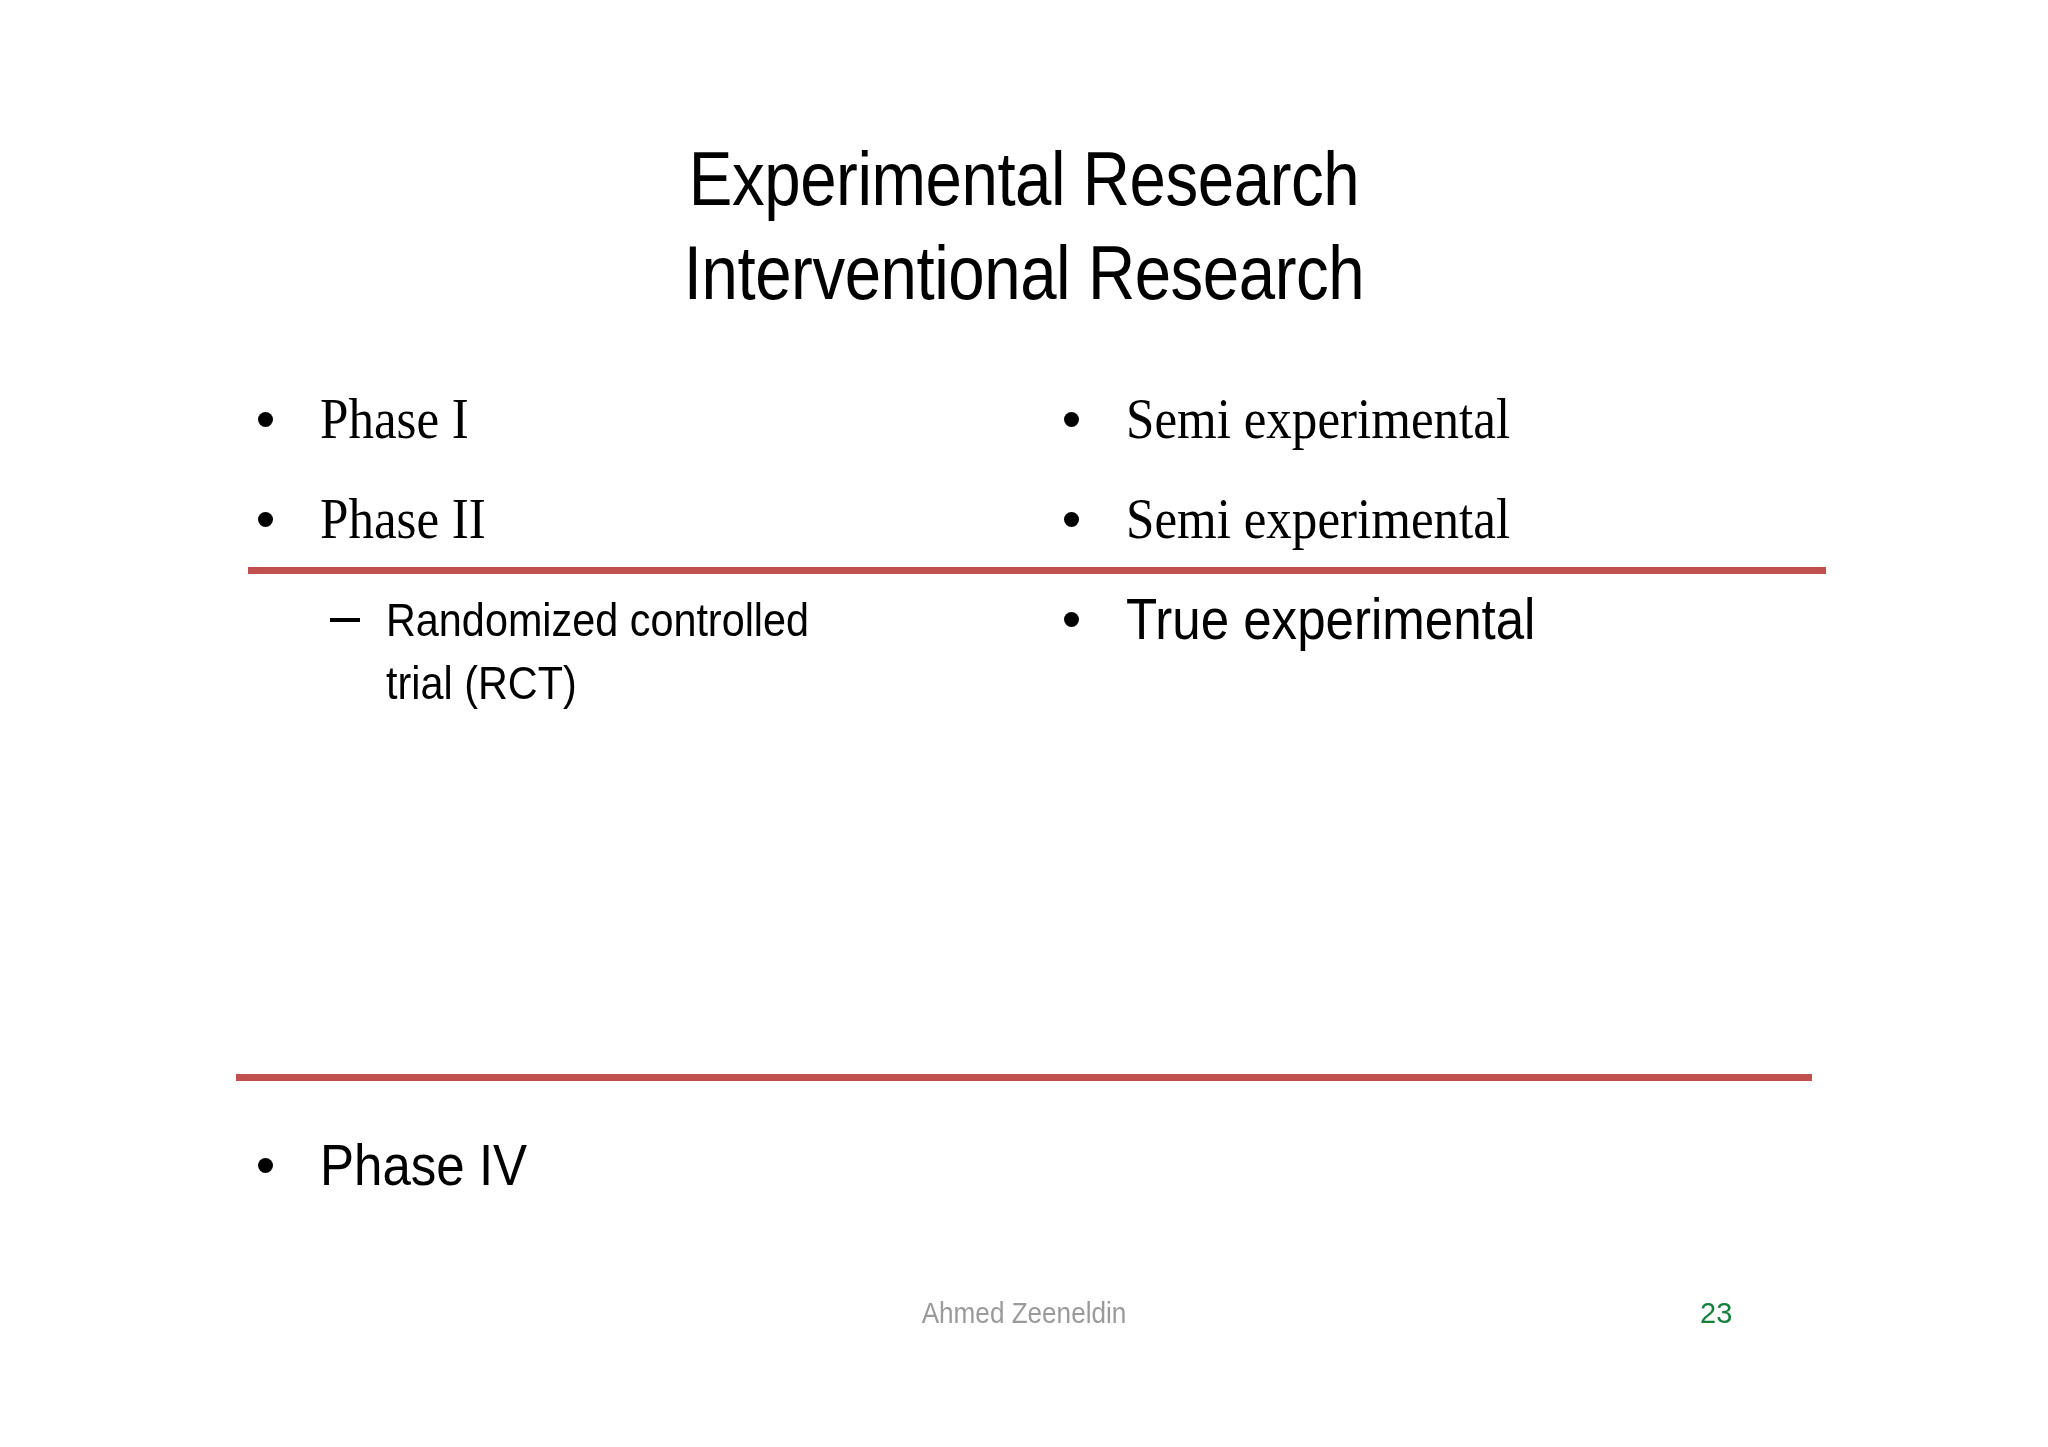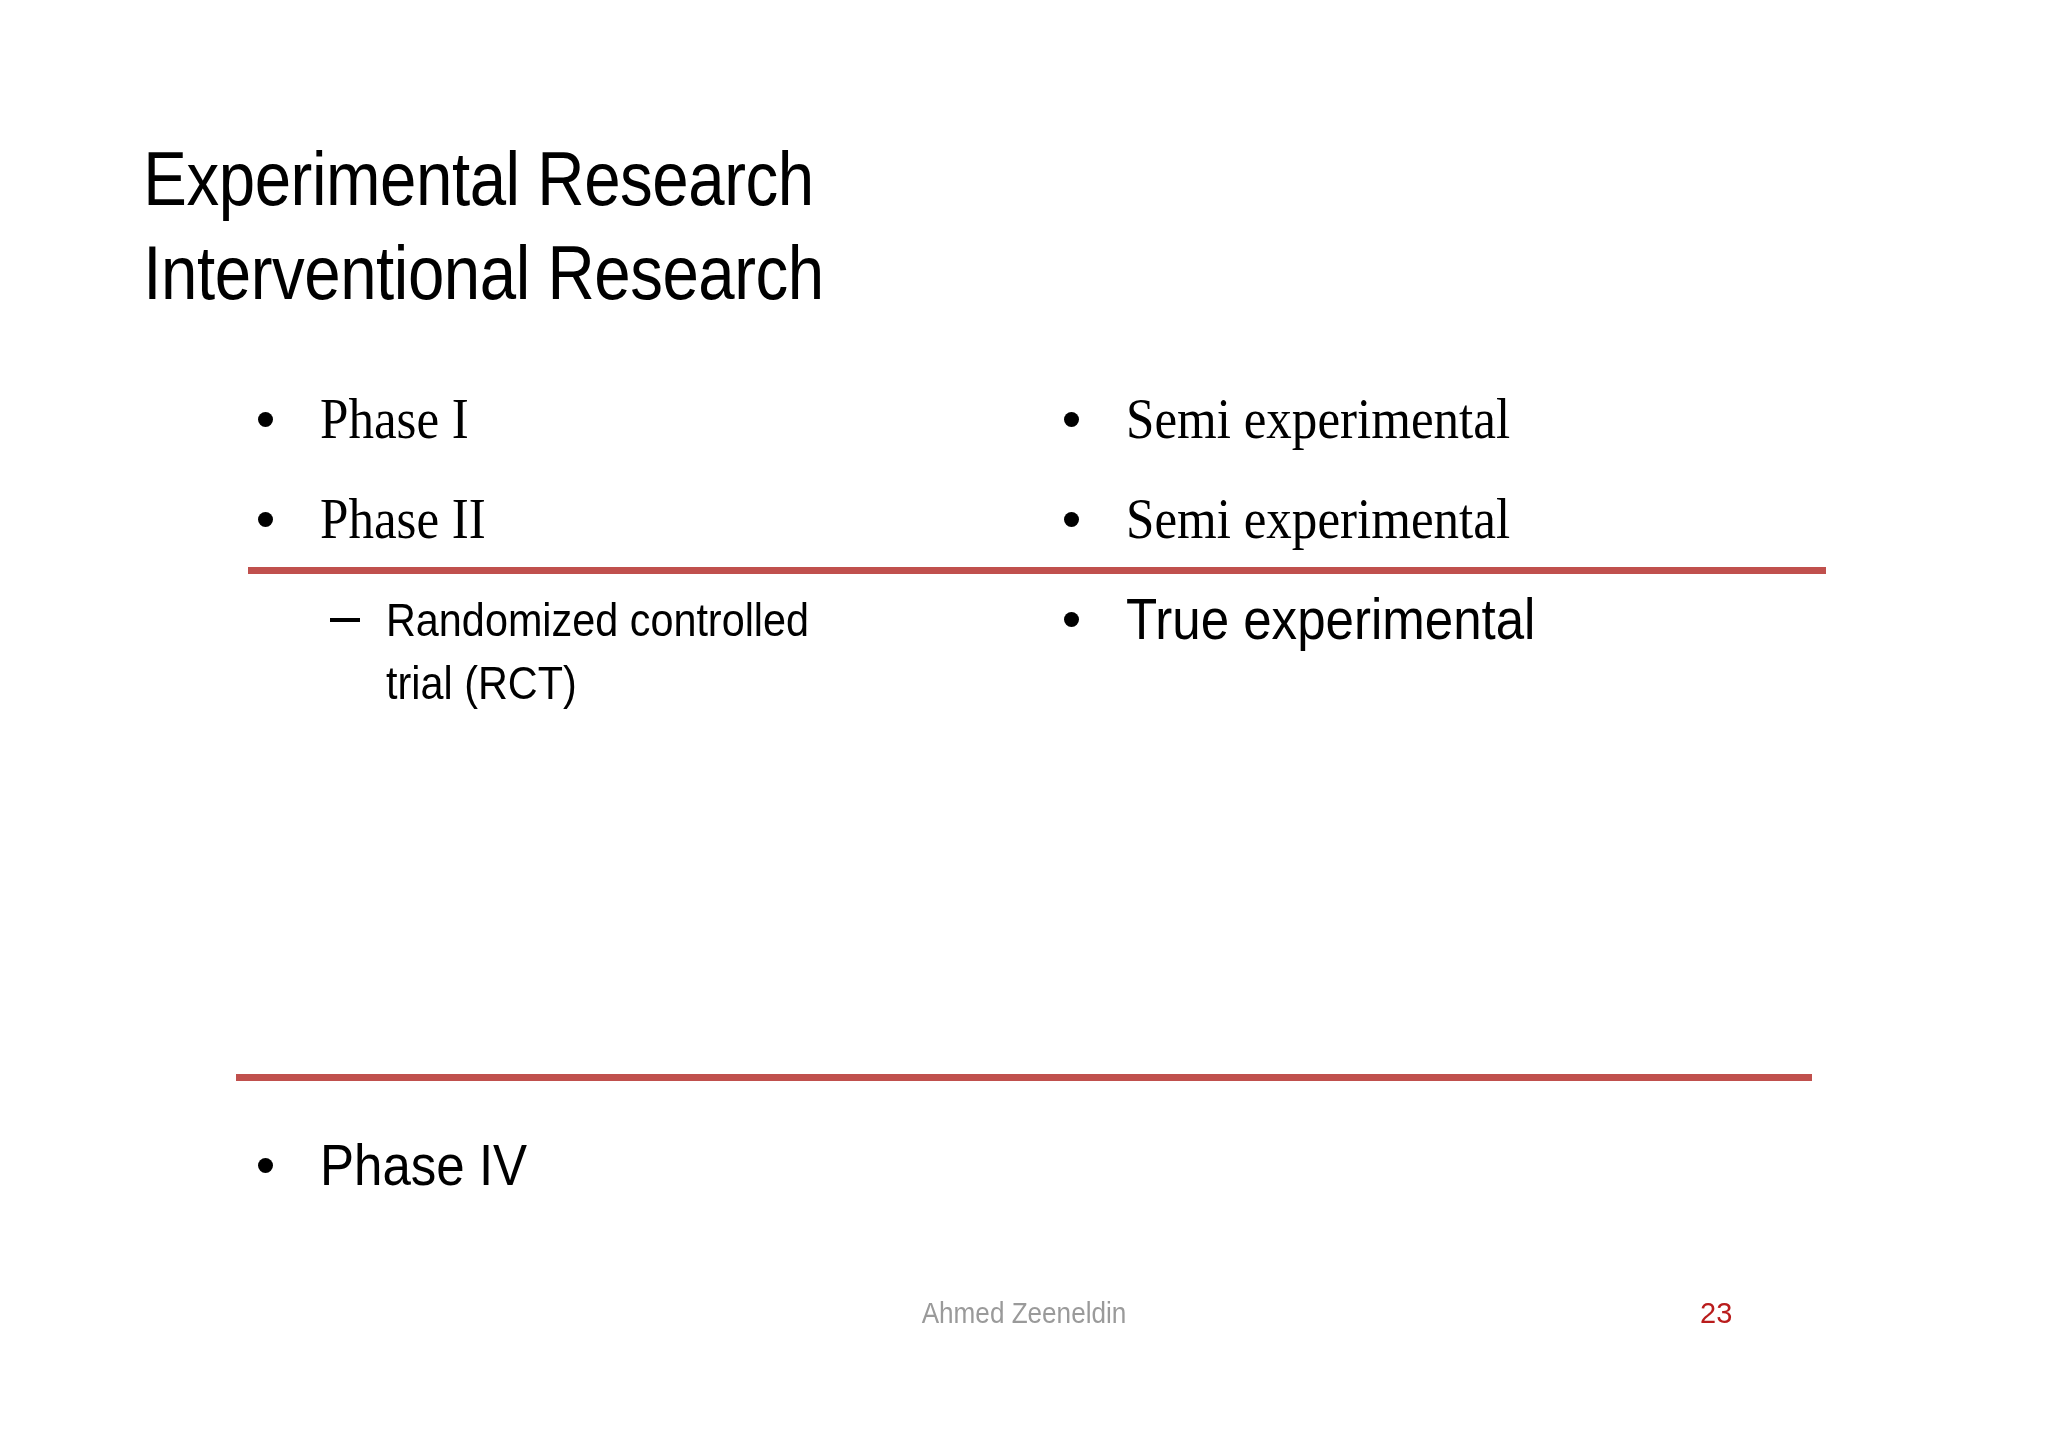--- a/index.html
+++ b/index.html
@@ -20,21 +20,21 @@
     background: #ffffff;
     overflow: hidden;
   }
 
   
   .title-block {
     position: absolute;
     left: 0;
     top: 132px;
     width: 2048px;
-    text-align: left;
+    text-align: center;
     color: #000000;
   }
 
   .title-line {
     font-family: "Liberation Sans", sans-serif;
     font-size: 76px;
     line-height: 94px;
     letter-spacing: -0.5px;
     transform: scaleX(0.86);
     transform-origin: center center;
@@ -150,21 +150,21 @@
     transform: scaleX(0.9);
   }
 
   .footer-page {
     position: absolute;
     left: 1700px;
     top: 1297px;
     width: 180px;
     text-align: left;
     font-size: 29px;
-    color: #b91c1c;
+    color: #15803d;
   }
 </style>
 </head>
 <body>
 
 <div id="slide">
 
   <div class="title-block">
     <div class="title-line">Experimental Research</div>
     <div class="title-line">Interventional Research</div>

